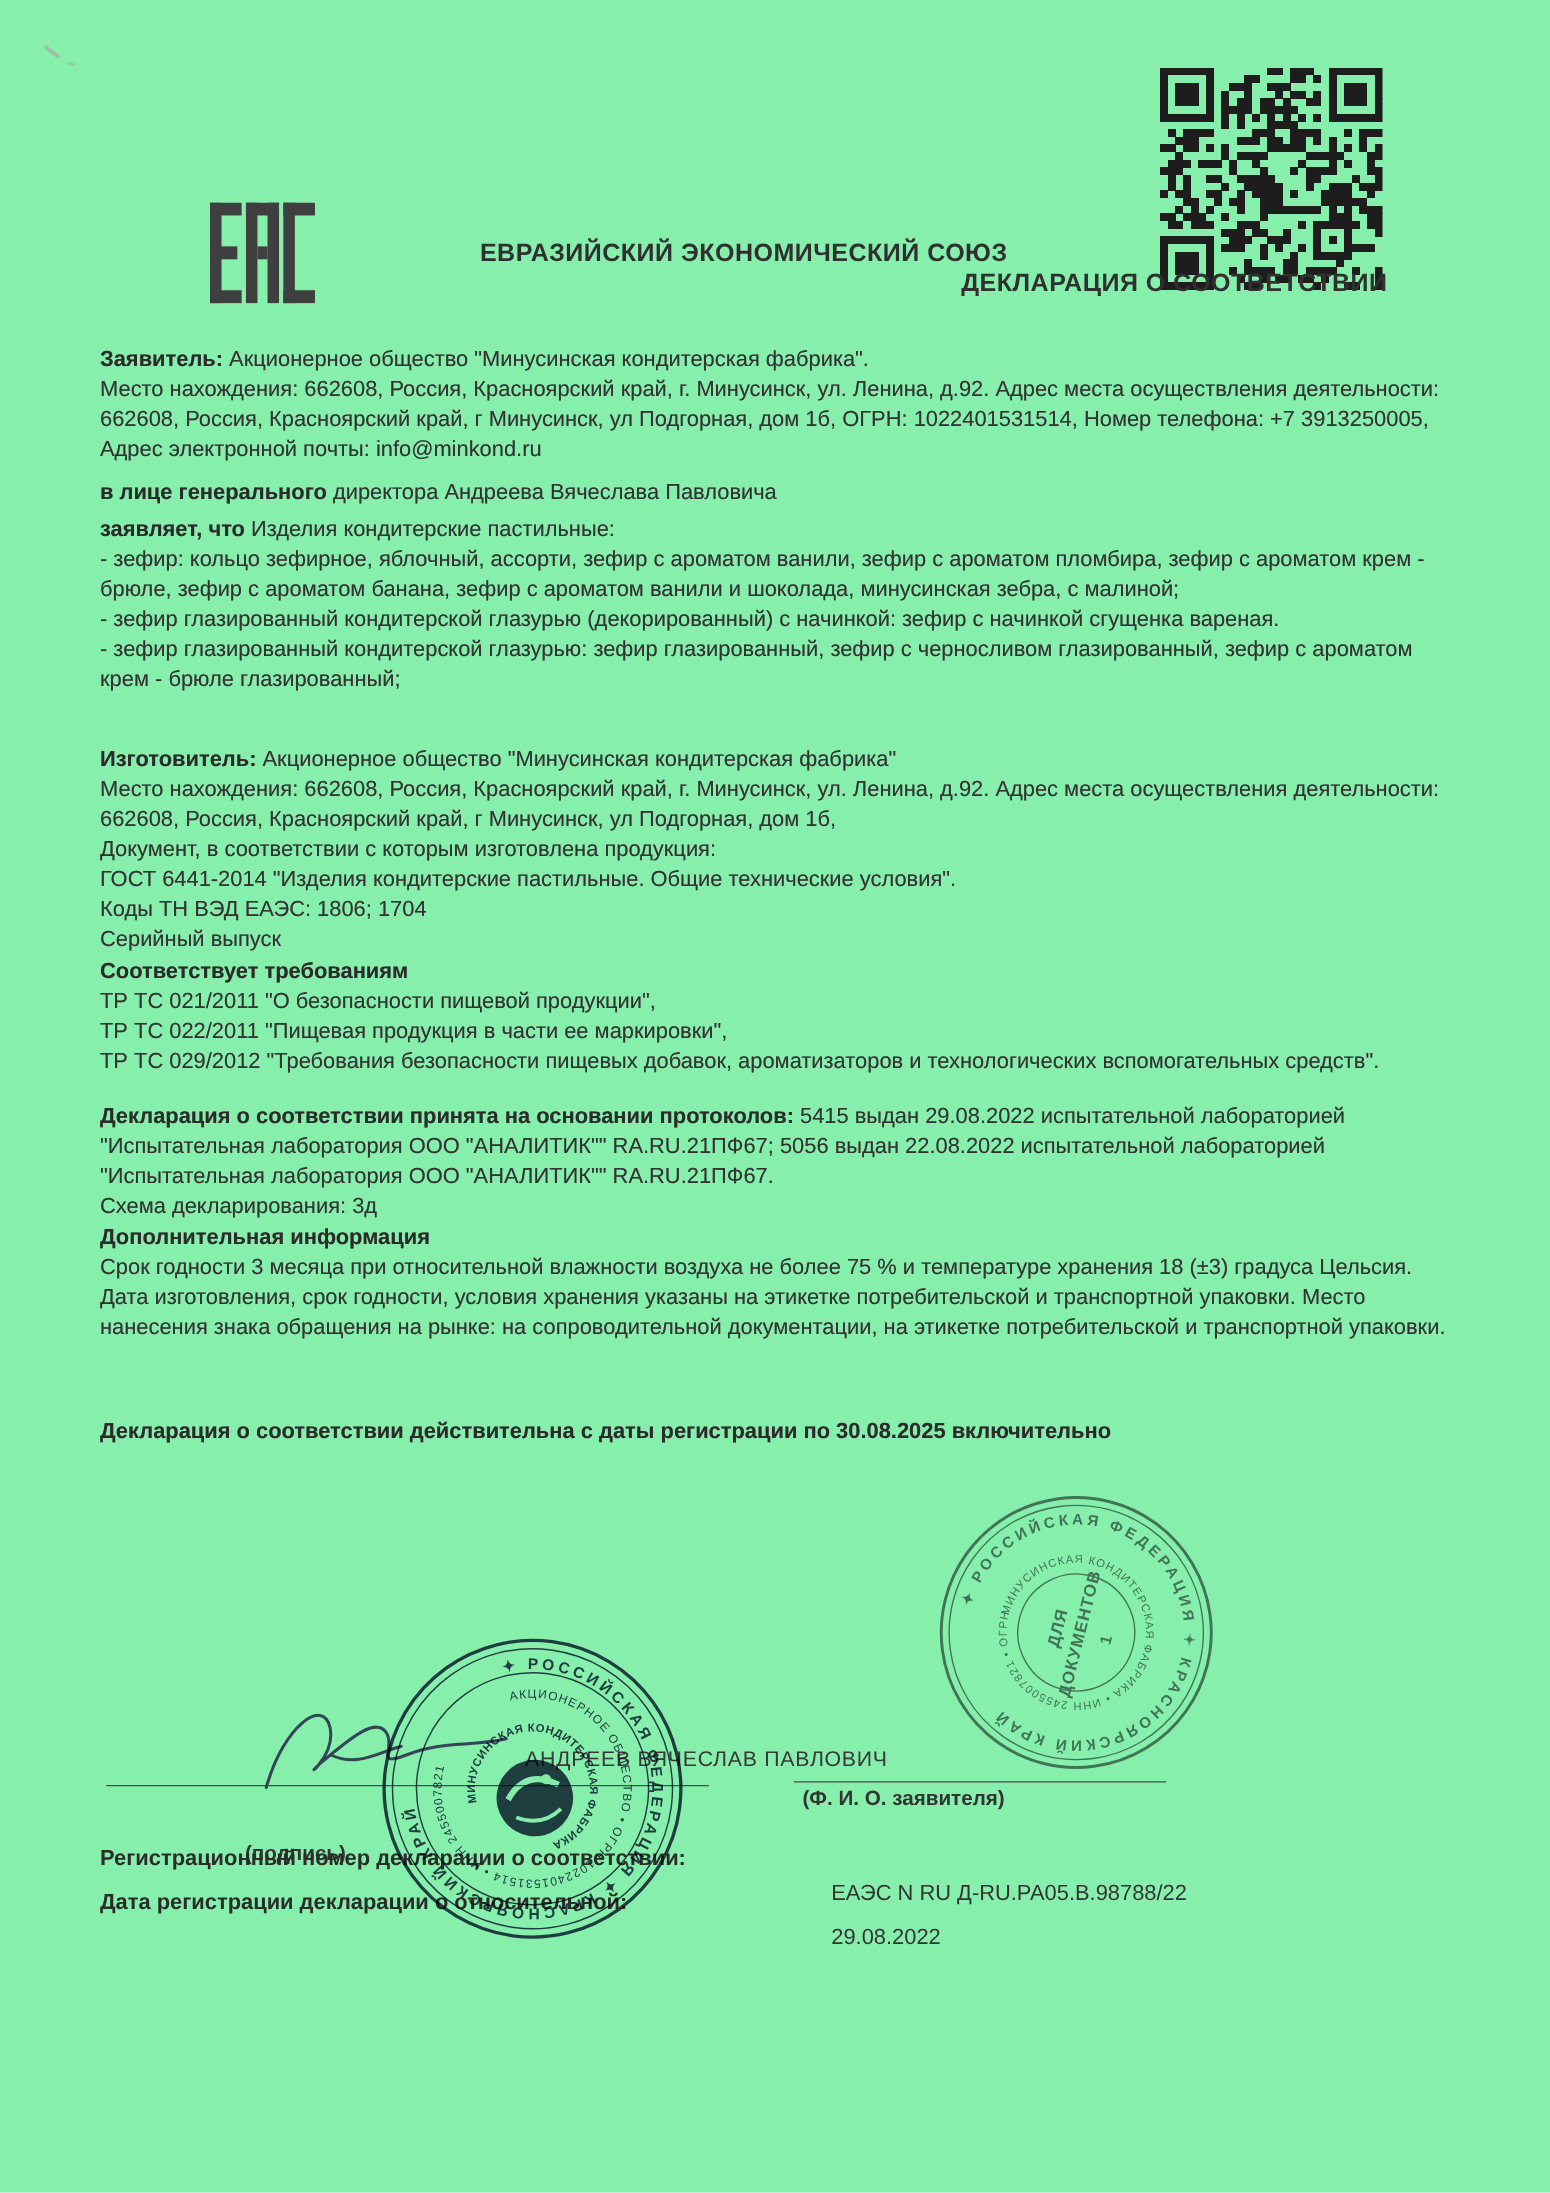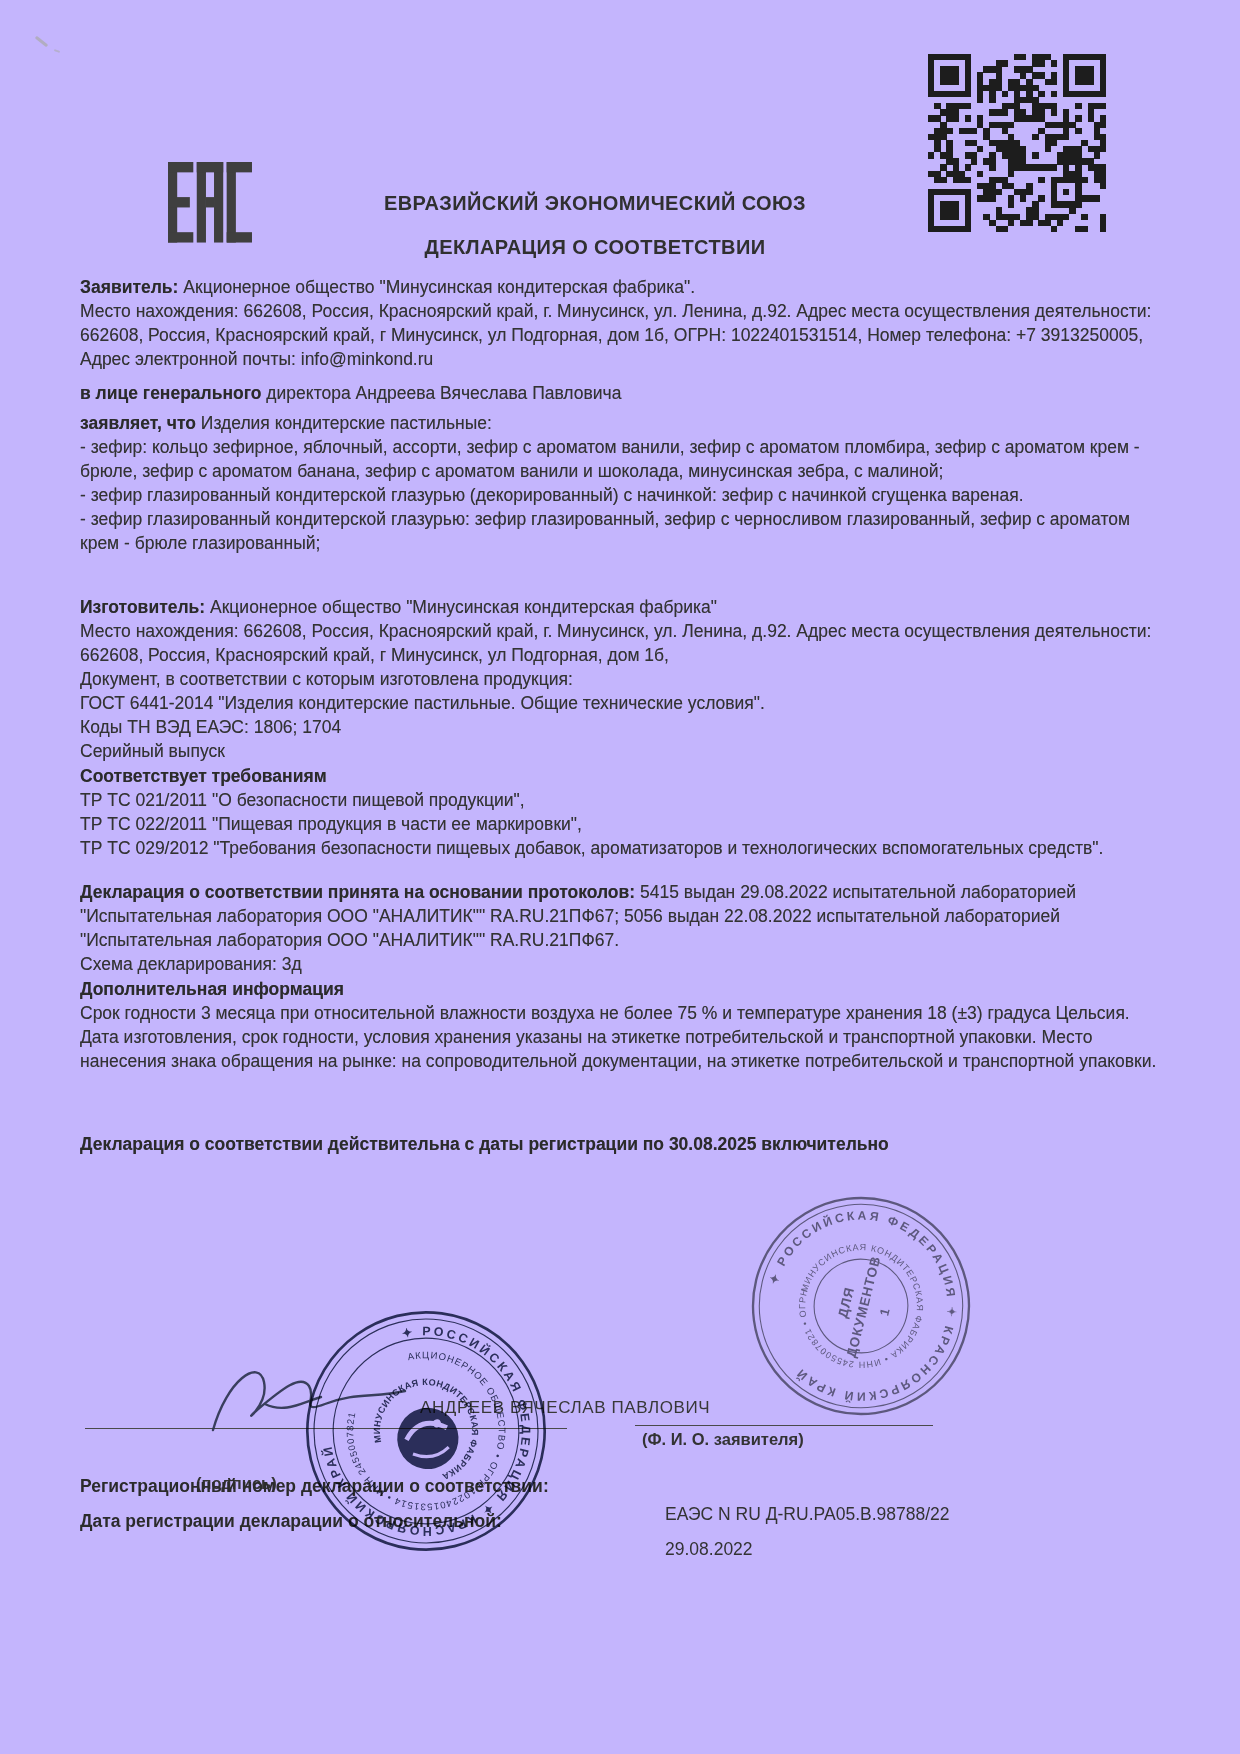--- a/index.html
+++ b/index.html
@@ -1,28 +1,28 @@
 <!DOCTYPE html>
 <html><head>
 <meta charset="utf-8">
 <style>
   html,body{margin:0;padding:0;}
   body{width:1240px;height:1754px;background:#e9e9e7;}
   .page{
-    position:relative;width:1240px;height:1754px;background:#c4b5fd;
+    position:relative;width:1240px;height:1754px;background:#86efac;
     font-family:"Liberation Sans","DejaVu Sans",sans-serif;color:#2e2e2e;
     overflow:hidden;
   }
   .page *{box-sizing:border-box;}
   
   .qr{position:absolute;left:928px;top:54px;width:178px;height:178px;}
   .eac{position:absolute;left:168px;top:162px;width:84px;height:80px;color:#3f3f3f;}
   .title{position:absolute;left:80px;width:1030px;text-align:center;font-weight:700;font-size:20px;letter-spacing:.4px;color:#303030;}
   .t1{top:192px;}
-  .t2{top:236px;}
+  .t2{top:216px;text-align:right;}
   
   .sec{position:absolute;left:80px;width:1088px;font-size:17.5px;line-height:24px;color:#333;
        text-shadow:0 0 .4px rgba(60,60,60,.45);}
   .sec p{margin:0;}
   .sec b{font-weight:700;color:#2b2b2b;}
   .sec-applicant{top:275px;}
   .sec-representative{top:381px;}
   .sec-declares{top:411px;}
   .sec-manufacturer{top:595px;}
   .sec-compliance{top:764px;}

